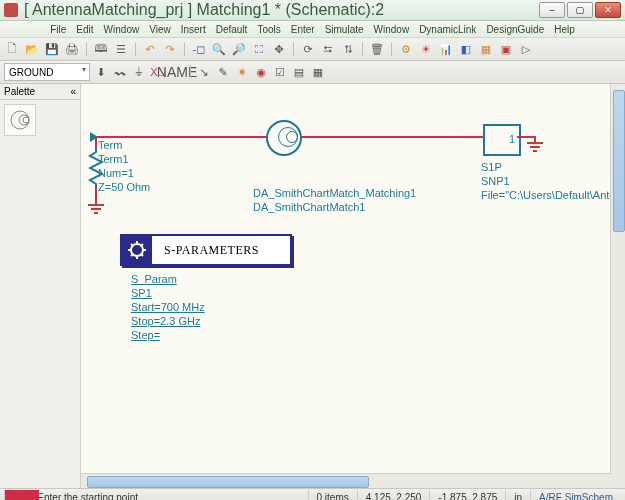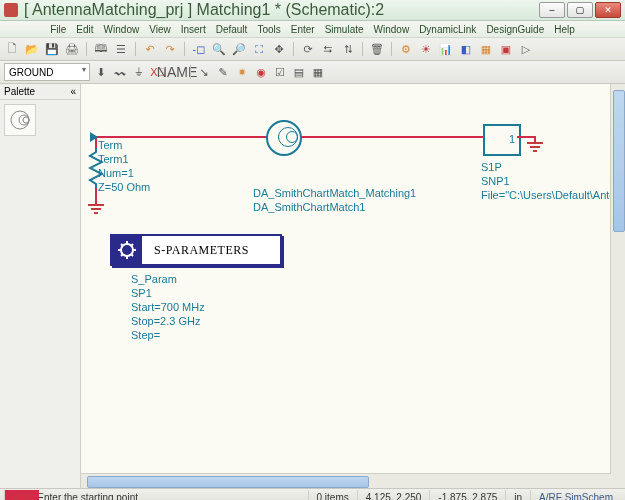--- a/index.html
+++ b/index.html
@@ -282,30 +282,30 @@
       <div class="wire" style="left:436px; top:52px; width:18px; height:2px;"></div>
       <div class="gnd" style="left:444px; top:52px;">
           <div class="g1"></div>
           <div class="g2"></div>
           <div class="g3"></div>
         </div>
       <div class="comp-text" style="left:400px; top:76px;"><span>S1P</span>
 <span>SNP1</span>
 <span>File="C:\Users\Default\Ante</span></div>
 
-      <div class="sp-box" style="left:29px; top:150px;">
+      <div class="sp-box" style="left:39px; top:150px;">
         <div class="sp-gear">
           <svg width="20" height="20">
               <circle cx="10" cy="10" r="6" stroke-width="2"></circle>
               <path d="M10 1v3M10 16v3M1 10h3M16 10h3M4 4l2 2M14 14l2 2M4 16l2-2M14 6l2-2" stroke-width="2"></path>
             </svg>
         </div>
         <span class="sp-title" style="position:static; margin-left:12px;">S-PARAMETERS</span>
       </div>
-      <div class="comp-text" style="left:50px; top:188px;"><span>S_Param</span>
+      <div class="comp-text" style="left:50px; top:188px;text-decoration:underline;"><span>S_Param</span>
 <span>SP1</span>
 <span>Start=700 MHz</span>
 <span>Stop=2.3 GHz</span>
 <span>Step=</span></div>
 
     </div>
     <div class="scroll-v">
         <div class="thumb-v"></div>
       </div>
     <div class="scroll-h">

